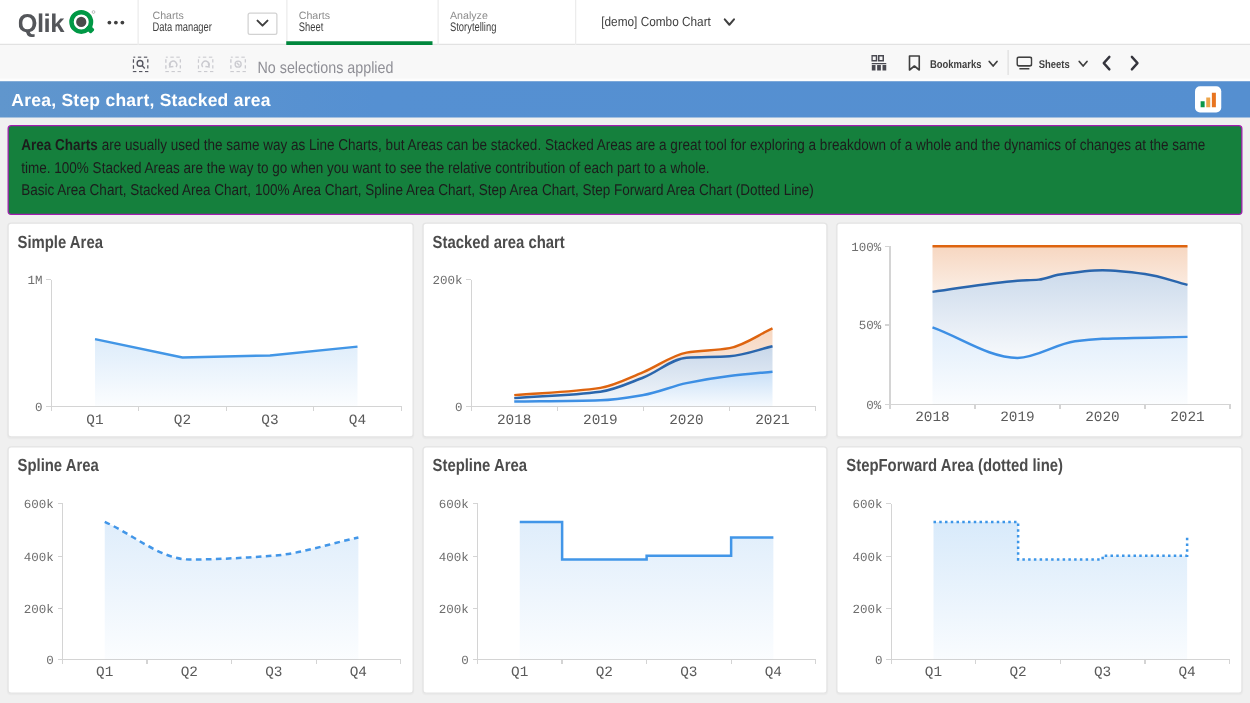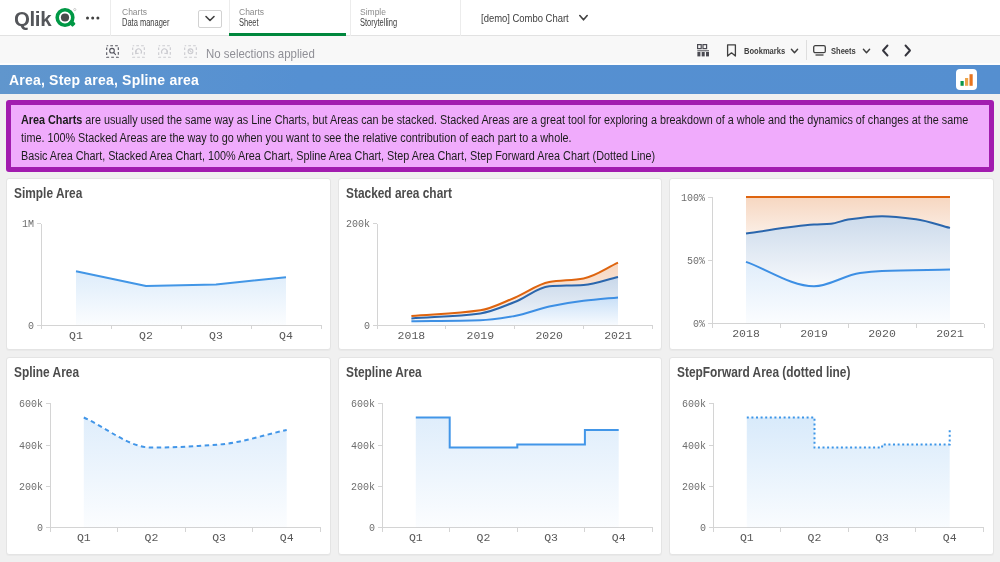--- a/index.html
+++ b/index.html
@@ -17,21 +17,21 @@
 #iabtn{position:absolute;left:-1px;top:-1px;width:96px;height:29px;background:#fff;border:1px solid #8579c6}
 #iabtn>span{position:absolute;left:27px;top:10px;font-size:9px;font-weight:bold;color:#6a5fae}
 #nosel{position:absolute;left:206px;top:10px;font-size:13px;color:#8f8f96}
 .tbsep{position:absolute;top:4px;width:1px;height:20px;background:#dedede}
 .tbtext{position:absolute;top:9.5px;font-size:9px;color:#404040;font-weight:bold}
 #editbtn{position:absolute;left:923px;top:-2px;width:77px;height:29.5px;background:#fcfcfc;border:1.5px solid #0e9c50;border-radius:1px}
 #editbtn>span{position:absolute;left:27px;top:10px;font-size:9.5px;font-weight:bold;color:#0d8a46}
 #titlebar{position:absolute;left:0;top:65px;width:1000px;height:29px;background:linear-gradient(90deg,#6096cd 0%,#5590d2 30%,#558fd0 100%)}
 #titlebar h1{position:absolute;left:9px;top:6.5px;font-size:14px;font-weight:bold;color:#fff;letter-spacing:0.2px}
 #tbicon{position:absolute;left:956px;top:69px;width:21px;height:21px;background:#fff;border-radius:4px}
-#desc{position:absolute;left:6px;top:100px;width:988px;height:72px;background:#f0abfc;border:5px solid #a21caf;border-radius:3px;overflow:hidden}
+#desc{position:absolute;left:6px;top:100px;width:988px;height:72px;background:#15803d;border:1px solid #a21caf;border-radius:3px;overflow:hidden}
 #desc div{position:absolute;left:10px;top:5.5px;width:1250px;font-size:12.5px;color:#1c1c1c;line-height:18.4px;transform:scaleX(0.865);transform-origin:0 0}
 .card{position:absolute;background:#fff;border:1px solid #e4e4e4;border-radius:3px;box-shadow:0 1px 1px rgba(0,0,0,0.03)}
 .ctitle{position:absolute;left:7px;top:6px;font-size:14px;font-weight:bold;color:#4c4c4c;z-index:2;transform:scaleX(0.85);transform-origin:0 0;white-space:nowrap}
 svg{display:block}
 </style></head>
 <body>
 <svg width="0" height="0" style="position:absolute">
     <defs>
 
 <linearGradient id="gb1" x1="0" y1="0" x2="0" y2="1">
@@ -100,21 +100,21 @@
   <div id="ddbtn">
       <svg width="22" height="16" viewBox="0 0 22 16">
         <path d="M7 5.5 L11 9.5 L15 5.5" fill="none" stroke="#404040" stroke-width="1.6" stroke-linecap="round" stroke-linejoin="round"></path>
       </svg>
     </div>
   <div class="vsep" style="left:229px"></div>
   <div class="seclab" style="left:239px">Charts</div>
   <div class="secval" style="left:239px"><span class="sx" style="transform:scaleX(0.75)">Sheet</span></div>
   <div id="tab-underline"></div>
   <div class="vsep" style="left:350px"></div>
-  <div class="seclab" style="left:360px">Simple</div>
+  <div class="seclab" style="left:360px">Analyze</div>
   <div class="secval" style="left:360px"><span class="sx" style="transform:scaleX(0.75)">Storytelling</span></div>
   <div class="vsep" style="left:460px"></div>
   <div id="appname"><span class="sx" style="transform:scaleX(0.9)">[demo] Combo Chart</span></div>
   <svg class="abs" style="left:578px;top:14px" width="11" height="8" viewBox="0 0 11 8">
       <path d="M1.8 1.5 L5.5 5.8 L9.2 1.5" fill="none" stroke="#404040" stroke-width="1.6" stroke-linecap="round" stroke-linejoin="round"></path>
     </svg>
 </div>
 
 <div id="toolbar">
 
@@ -172,21 +172,21 @@
     </svg>
   <svg class="abs" style="left:880px;top:7.5px" width="10" height="13" viewBox="0 0 10 13">
       <path d="M7.5 1.5 L3 6.5 L7.5 11.5" fill="none" stroke="#35353d" stroke-width="1.9" stroke-linecap="round" stroke-linejoin="round"></path>
     </svg>
   <svg class="abs" style="left:903px;top:7.5px" width="10" height="13" viewBox="0 0 10 13">
       <path d="M2.5 1.5 L7 6.5 L2.5 11.5" fill="none" stroke="#35353d" stroke-width="1.9" stroke-linecap="round" stroke-linejoin="round"></path>
     </svg>
 </div>
 
 <div id="titlebar">
-    <h1>Area, Step area, Spline area</h1>
+    <h1>Area, Step chart, Stacked area</h1>
   </div>
 <div id="tbicon">
   <svg class="abs" style="left:3.5px;top:3.5px" width="14" height="14" viewBox="0 0 14 14">
     <rect x="0.5" y="8" width="3.2" height="4.8" fill="#0a9649"></rect>
     <rect x="5" y="5" width="3.2" height="7.8" fill="#eda54c"></rect>
     <rect x="9.5" y="1.2" width="3.2" height="11.6" fill="#e8741f"></rect>
   </svg>
 </div>
 
 <div id="desc">

